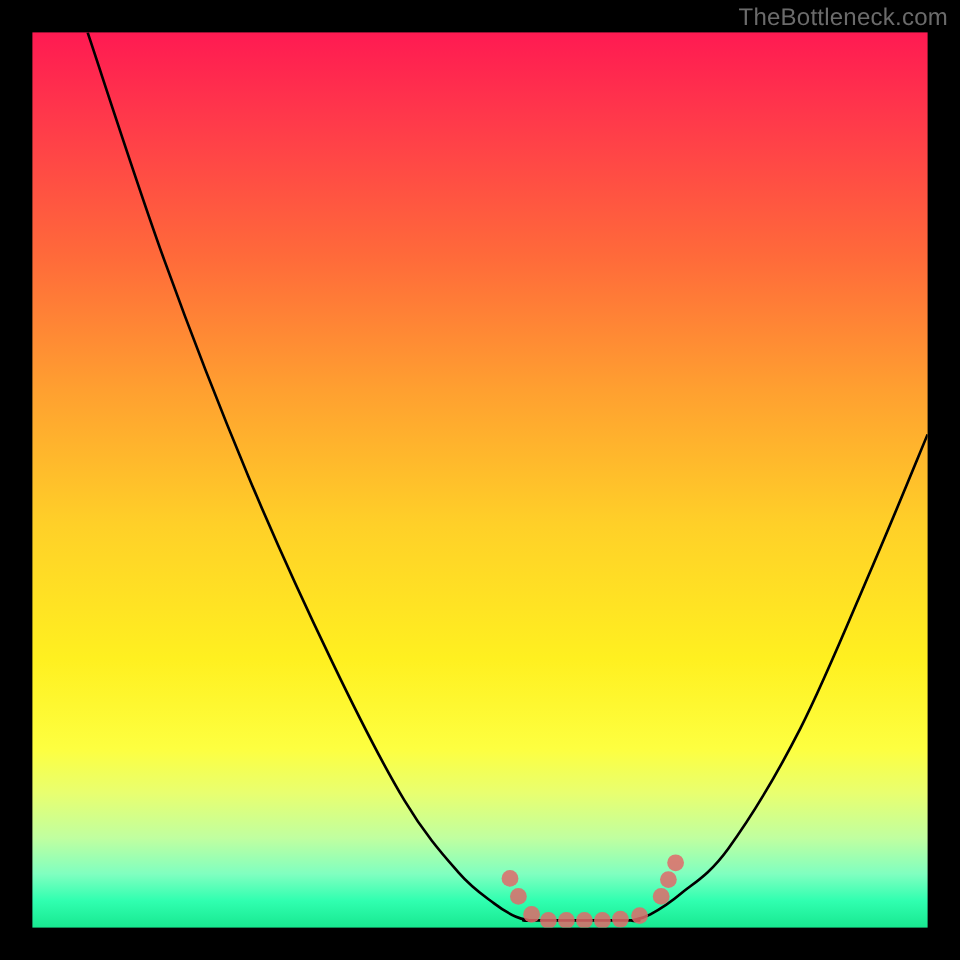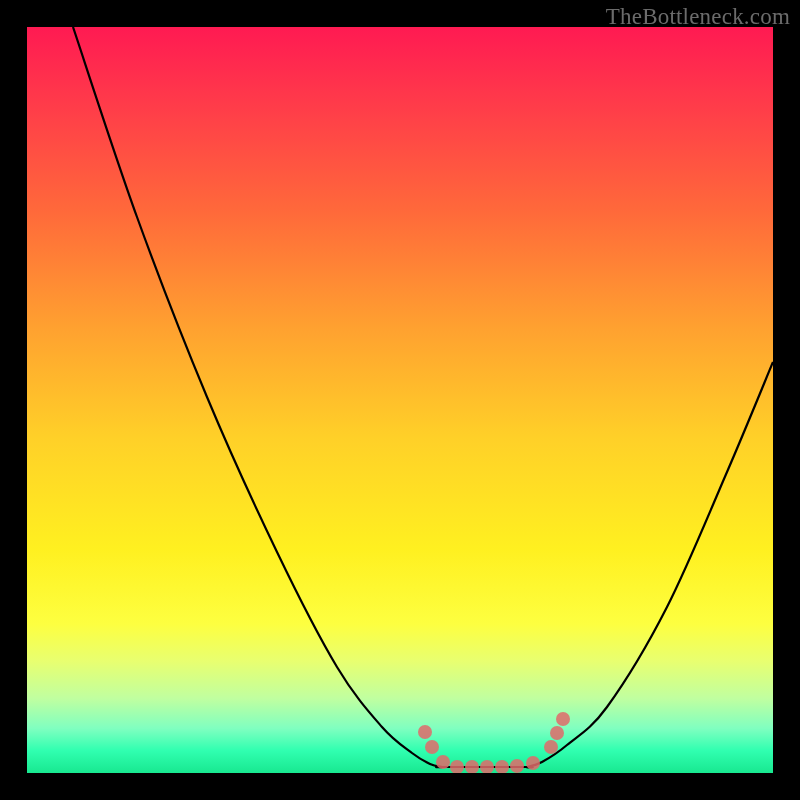--- a/index.html
+++ b/index.html
@@ -30,25 +30,24 @@
       #80ffc0 94%,
       #30ffb0 97%,
       #18e890 100%
     );
   }
   .watermark {
     position: absolute;
     top: 4px;
     right: 10px;
     color: #6b6b6b;
-    font-size: 23px;
+    font-size: 20px;
     font-weight: 500;
     letter-spacing: 0.2px;
     z-index: 10;
-    font-family: Liberation Serif, serif;
   }
   svg.curve {
     position: absolute;
     left: 0;
     top: 0;
     width: 746px;
     height: 746px;
   }
 </style>
 </head>

